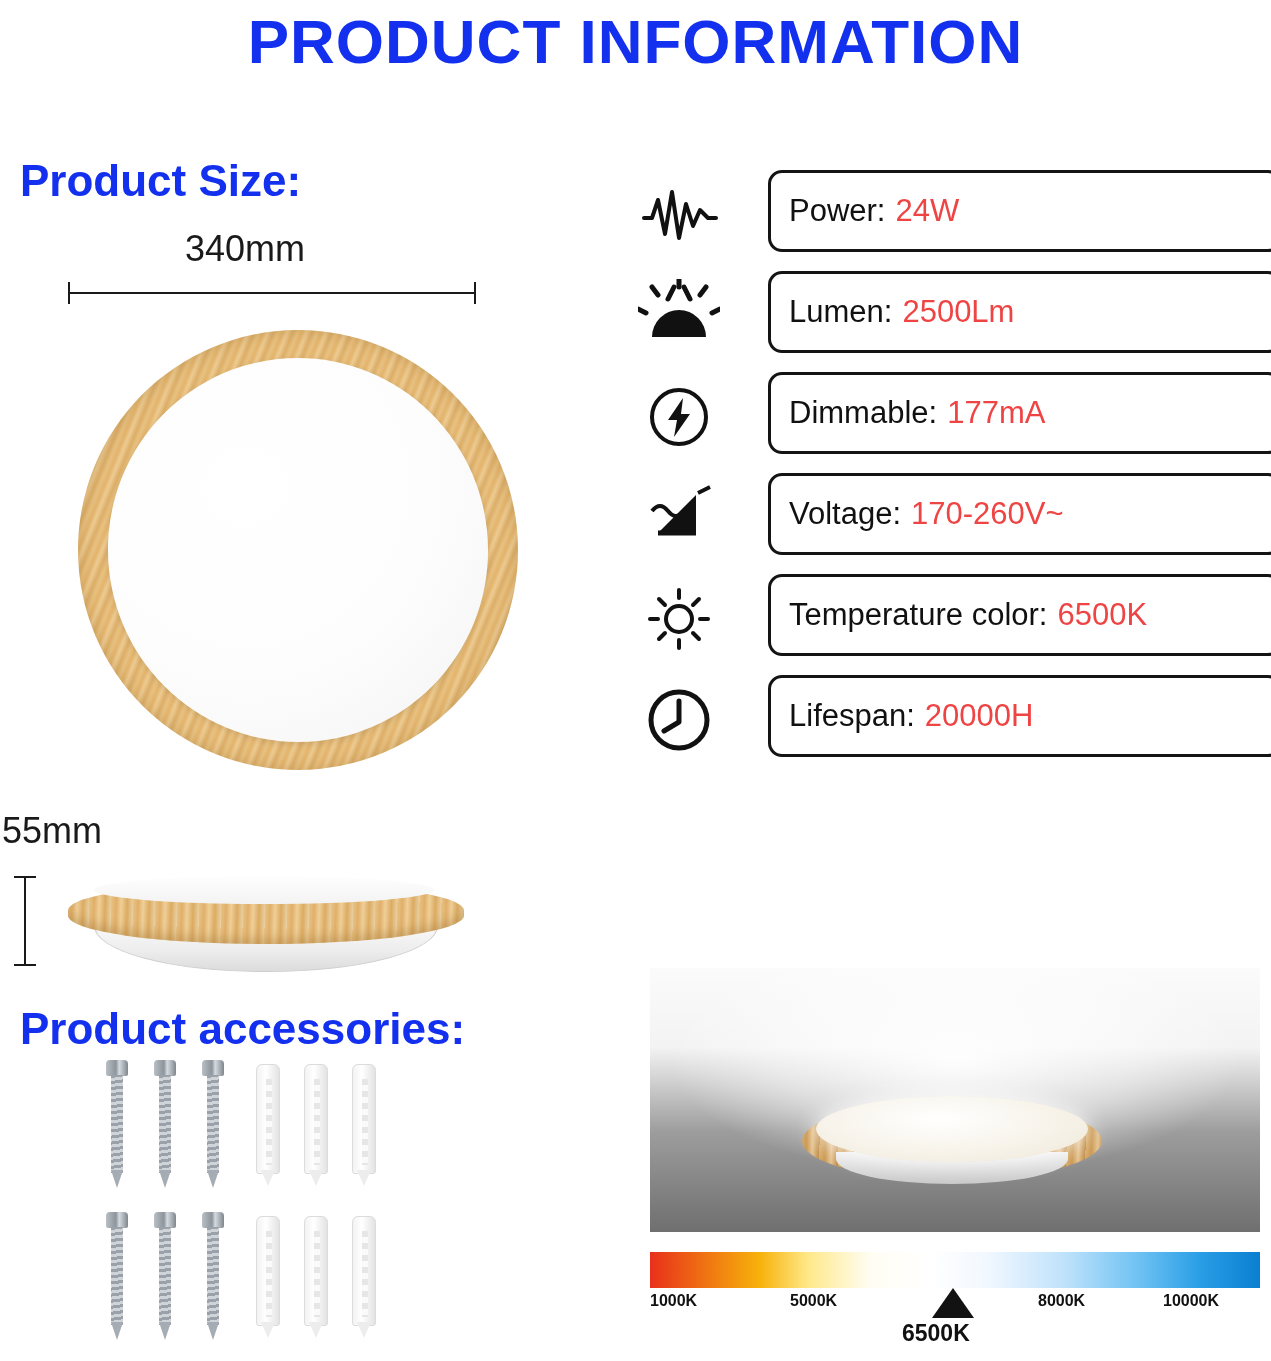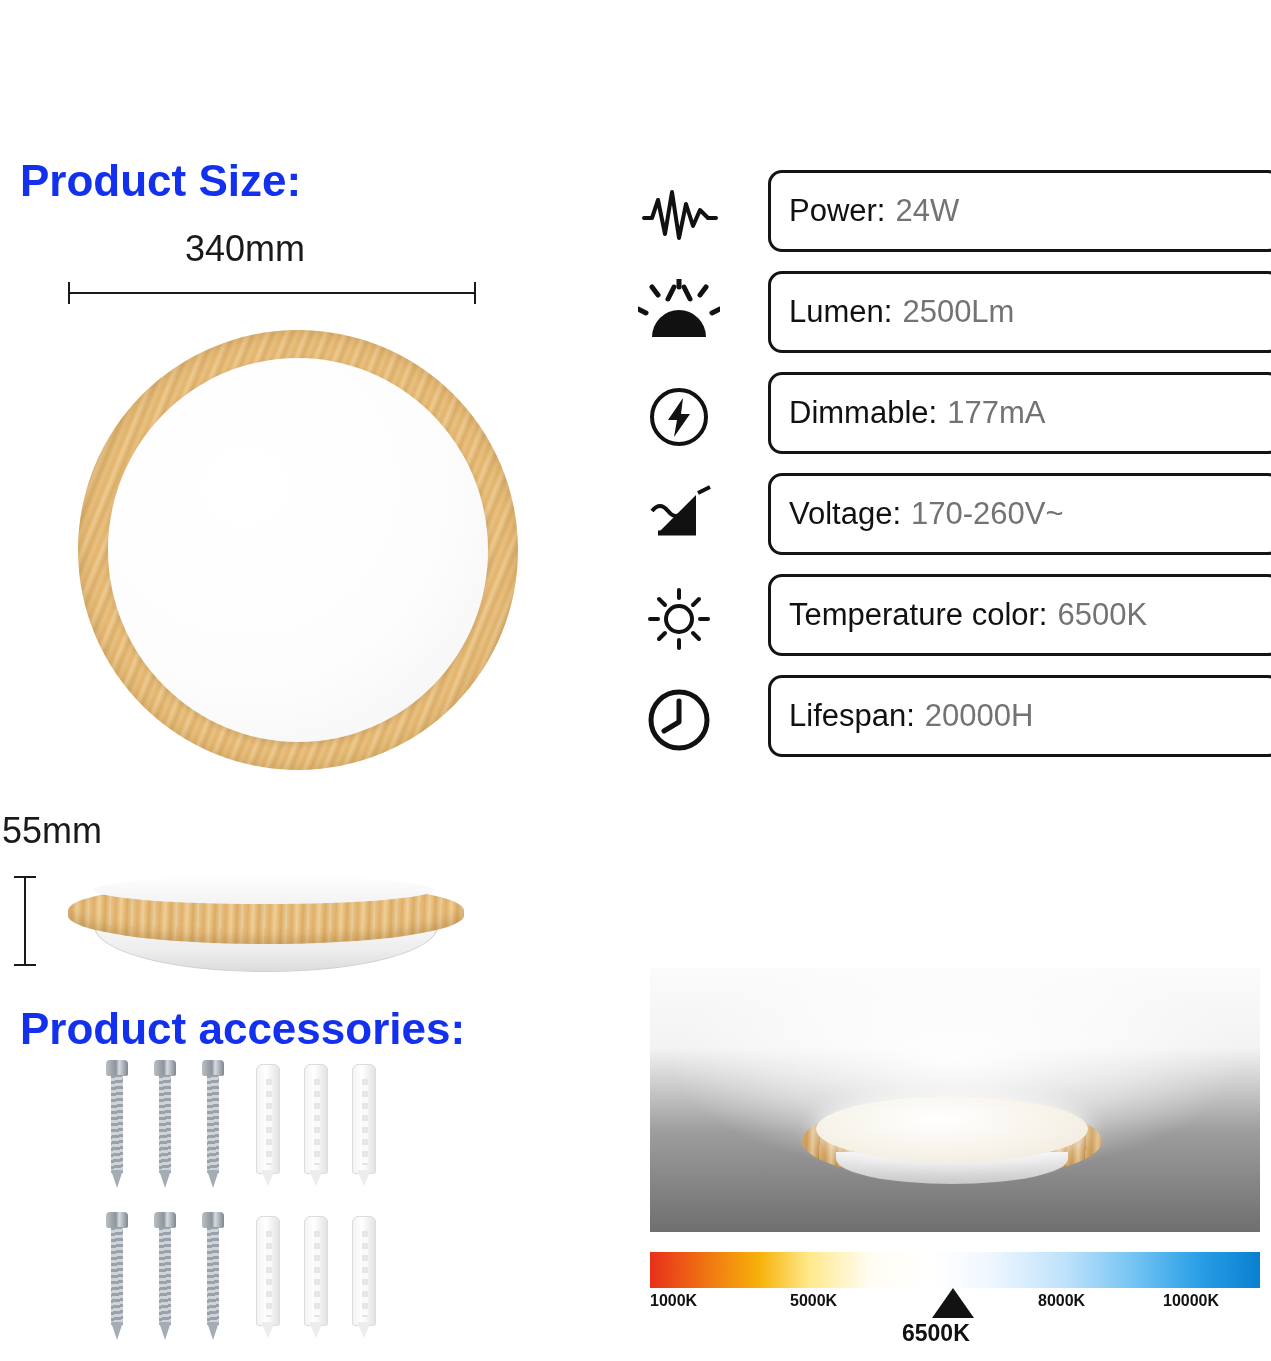--- a/index.html
+++ b/index.html
@@ -132,21 +132,21 @@
     position: absolute; left: 18px; top: 8px; width: 82px; height: 74px;
   }
   .spec-box {
     position: absolute; left: 126px; top: 0; width: 514px; height: 82px;
     border: 3px solid #141414; border-radius: 14px;
     display: flex; align-items: center; padding-left: 18px;
     font-size: 31px; color: #111;
     white-space: nowrap;
     margin-left: 22px;
   }
-  .spec-box .val { color: #737373; margin-left: 10px; }
+  .spec-box .val { color: #ef4444; margin-left: 10px; }
 
   
   .photo {
     position: absolute; left: 650px; top: 968px; width: 610px; height: 264px;
     background: linear-gradient(180deg,#fbfbfb 0%,#f3f3f3 30%,#9d9d9d 62%,#6f6f6f 100%);
     overflow: hidden;
   }
   .photo .glow {
     position: absolute; left: 50%; top: 34%; width: 560px; height: 230px;
     transform: translate(-50%,-50%);
@@ -189,20 +189,21 @@
   }
   .kelvin .marker-label {
     position: absolute; left: 252px; top: 68px; font-size: 23px; font-weight: bold; color: #111;
   }
 </style>
 </head>
 <body>
 
 <div class="page">
 
+  <div class="header">PRODUCT INFORMATION</div>
 
   <div id="product-size-label" class="label-blue">Product Size:</div>
 
   <div id="dim-width" class="dim-text">340mm</div>
   <div class="wline"></div>
   <div class="wtick l"></div>
   <div class="wtick r"></div>
 
   <div class="lamp-top">
     <div class="inner"></div>

